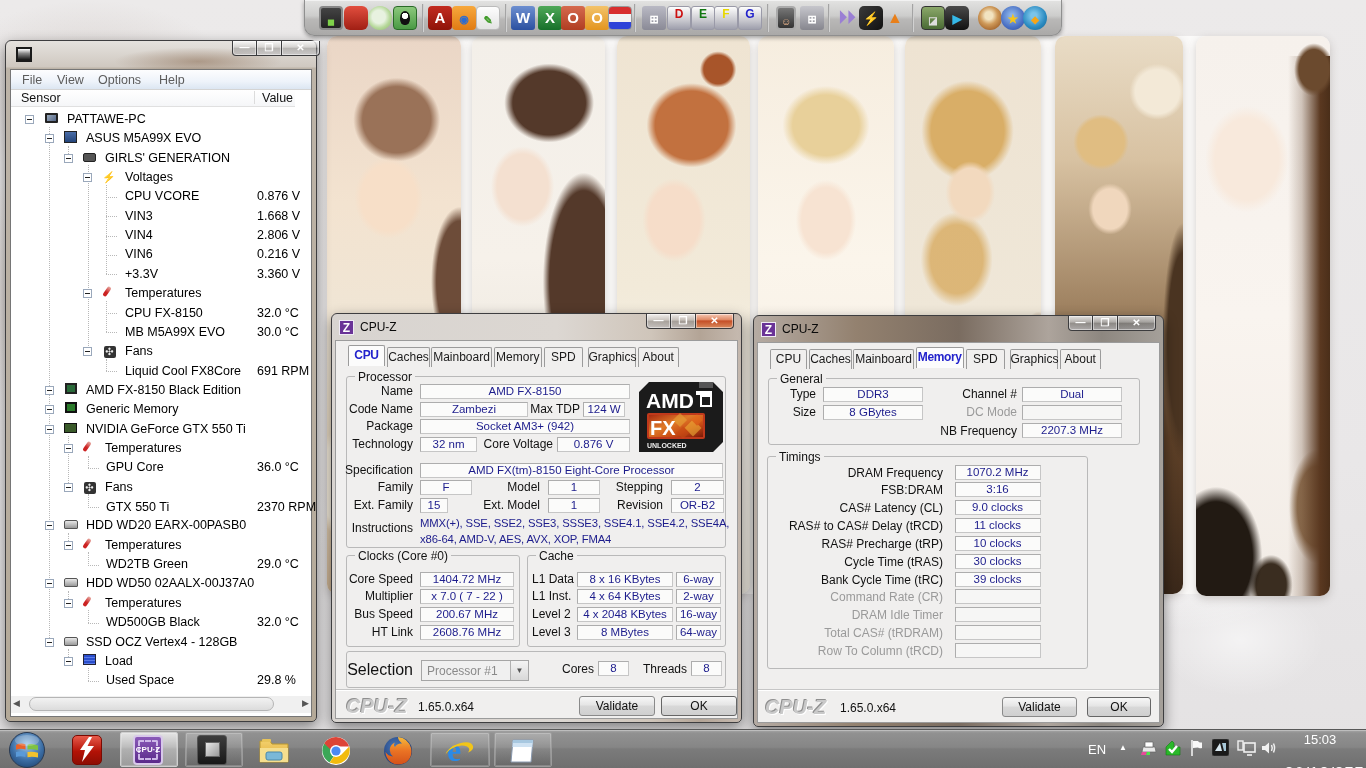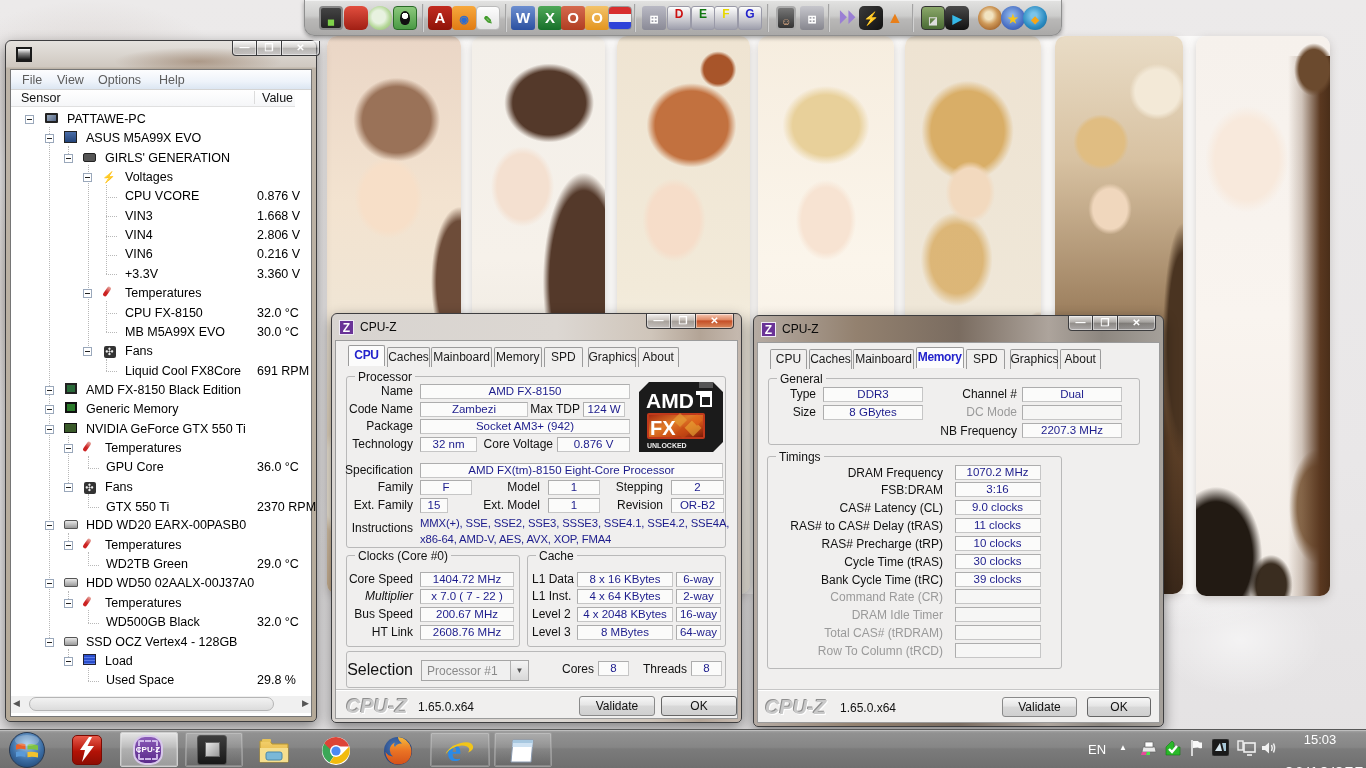--- a/index.html
+++ b/index.html
@@ -432,21 +432,21 @@
             <rect x="54" y="34" width="8" height="8" fill="#e86a1a" transform="rotate(45 58 38)"></rect>
           </g>
 <text x="11" y="53" font-family="Liberation Sans" font-size="20" font-weight="bold" fill="#fff">FX</text>
 <text x="8" y="66" font-family="Liberation Sans" font-size="7" font-weight="bold" fill="#eee">UNLOCKED</text>
 </svg></div>
       <div class="gbox" style="left:10px;top:214px;width:174px;height:92px;">
         <div class="glab">Clocks (Core #0)</div>
       </div>
       <div class="lab r" style="left:-5px;top:230.5px;width:82px;font-size:12px;">Core Speed</div>
       <div class="fld" style="left:84px;top:230.5px;width:94px;">1404.72 MHz</div>
-      <div class="lab r" style="left:-5px;top:248.39999999999998px;width:82px;font-size:12px;font-style:italic;">Multiplier</div>
+      <div class="lab r" style="left:-5px;top:248.39999999999998px;width:82px;font-size:12px;">Multiplier</div>
       <div class="fld" style="left:84px;top:248.39999999999998px;width:94px;">x 7.0 ( 7 - 22 )</div>
       <div class="lab r" style="left:-5px;top:266.29999999999995px;width:82px;font-size:12px;">Bus Speed</div>
       <div class="fld" style="left:84px;top:266.29999999999995px;width:94px;">200.67 MHz</div>
       <div class="lab r" style="left:-5px;top:284.20000000000005px;width:82px;font-size:12px;">HT Link</div>
       <div class="fld" style="left:84px;top:284.20000000000005px;width:94px;">2608.76 MHz</div>
       <div class="gbox" style="left:191px;top:214px;width:199px;height:92px;">
         <div class="glab">Cache</div>
       </div>
       <div class="lab" style="left:196px;top:230.5px;width:44px;font-size:12px;">L1 Data</div>
       <div class="fld" style="left:241px;top:230.5px;width:96px;">8 x 16 KBytes</div>
@@ -501,30 +501,30 @@
       <div class="lab r" style="left:20px;top:44px;width:38px;font-size:12px;">Type</div>
       <div class="fld" style="left:65px;top:43.5px;width:100px;">DDR3</div>
       <div class="lab r" style="left:183px;top:44px;width:76px;font-size:12px;">Channel #</div>
       <div class="fld" style="left:264px;top:43.5px;width:100px;">Dual</div>
       <div class="lab r" style="left:20px;top:62px;width:38px;font-size:12px;">Size</div>
       <div class="fld" style="left:65px;top:61.5px;width:100px;">8 GBytes</div>
       <div class="lab r g" style="left:183px;top:62px;width:76px;font-size:12px;">DC Mode</div>
       <div class="fld g" style="left:264px;top:61.5px;width:100px;"></div>
       <div class="lab r" style="left:155px;top:80.5px;width:104px;font-size:12px;">NB Frequency</div>
       <div class="fld" style="left:264px;top:80px;width:100px;">2207.3 MHz</div>
-      <div class="gbox" style="left:9px;top:112.5px;width:295px;height:213px;">
+      <div class="gbox" style="left:9px;top:112.5px;width:321px;height:213px;">
         <div class="glab">Timings</div>
       </div>
       <div class="lab r" style="left:15px;top:122.60000000000002px;width:170px;font-size:12px;">DRAM Frequency</div>
       <div class="fld" style="left:196.5px;top:121.60000000000002px;width:86px;">1070.2 MHz</div>
       <div class="lab r" style="left:15px;top:140.43px;width:170px;font-size:12px;">FSB:DRAM</div>
       <div class="fld" style="left:196.5px;top:139.43px;width:86px;">3:16</div>
       <div class="lab r" style="left:15px;top:158.26px;width:170px;font-size:12px;">CAS# Latency (CL)</div>
       <div class="fld" style="left:196.5px;top:157.26px;width:86px;">9.0 clocks</div>
-      <div class="lab r" style="left:15px;top:176.09000000000003px;width:170px;font-size:12px;">RAS# to CAS# Delay (tRAS)</div>
+      <div class="lab r" style="left:15px;top:176.09000000000003px;width:170px;font-size:12px;">RAS# to CAS# Delay (tRCD)</div>
       <div class="fld" style="left:196.5px;top:175.09000000000003px;width:86px;">11 clocks</div>
       <div class="lab r" style="left:15px;top:193.92000000000007px;width:170px;font-size:12px;">RAS# Precharge (tRP)</div>
       <div class="fld" style="left:196.5px;top:192.92000000000007px;width:86px;">10 clocks</div>
       <div class="lab r" style="left:15px;top:211.7500000000001px;width:170px;font-size:12px;">Cycle Time (tRAS)</div>
       <div class="fld" style="left:196.5px;top:210.7500000000001px;width:86px;">30 clocks</div>
       <div class="lab r" style="left:15px;top:229.58000000000015px;width:170px;font-size:12px;">Bank Cycle Time (tRC)</div>
       <div class="fld" style="left:196.5px;top:228.58000000000015px;width:86px;">39 clocks</div>
       <div class="lab r g" style="left:15px;top:247.4100000000002px;width:170px;font-size:12px;">Command Rate (CR)</div>
       <div class="fld g" style="left:196.5px;top:246.4100000000002px;width:86px;"></div>
       <div class="lab r g" style="left:15px;top:265.24000000000024px;width:170px;font-size:12px;">DRAM Idle Timer</div>
@@ -556,21 +556,21 @@
 <path d="M19.5 13.8 Q24.5 12 30 14.6 L30 19.3 Q24.5 17.6 19.5 18.6 Z" fill="#7ec242"></path>
 <path d="M8 21 Q12.5 19.4 17.5 20.8 L17.5 26 Q12.5 24.3 8 26 Z" fill="#5a9ad8"></path>
 <path d="M19.5 21 Q24.5 20 30 21.8 L30 26.6 Q24.5 25.2 19.5 26.2 Z" fill="#f2c22e"></path>
 </g>
 <ellipse cx="19" cy="9.5" rx="12" ry="5.5" fill="rgba(255,255,255,.22)"></ellipse>
 </svg></div>
     <div class="tbico" style="left:72px;background:linear-gradient(180deg,#e85a4a,#b31206 55%,#8e0e04);border-radius:5px;border:1px solid #7a0a02;"><svg width="28" height="28" viewBox="0 0 28 28">
         <path d="M16 1 L7 14 L12 14 L9 26 L21 10 L14.5 10 L19 1 Z" fill="#fff"></path>
       </svg></div>
     <div class="tbbtn" style="left:120px;width:58px;background:linear-gradient(180deg,rgba(255,255,255,.75),rgba(255,255,255,.4) 50%,rgba(220,220,220,.4));border-color:#cfcfcf;"></div>
-    <div class="tbico" style="left:133px;background:linear-gradient(180deg,#8a5ab8,#5a2a8a);border-radius:12px;border:2px solid #d8c8ea;">
+    <div class="tbico" style="left:133px;background:linear-gradient(180deg,#8a5ab8,#5a2a8a);border-radius:4px;border:2px solid #d8c8ea;">
 <div style="position:absolute;left:3px;top:3px;right:3px;bottom:3px;border:2px dashed #cdb8e8;border-radius:2px;"></div>
 <div style="position:absolute;left:0;right:0;top:8px;color:#fff;font-size:8px;font-weight:bold;text-align:center;">CPU·Z</div>
     </div>
     <div class="tbbtn" style="left:185px;width:58px;"></div>
     <div class="tbico" style="left:197px;background:linear-gradient(180deg,#3c3c3c,#181818);border-radius:3px;border:1px solid #555;">
       <div style="position:absolute;left:7px;top:6px;width:15px;height:15px;background:linear-gradient(135deg,#e8e8e8,#9a9a9a);border:1px solid #666;"></div>
     </div>
     <div class="tbico" style="left:258px;"><svg width="32" height="30" viewBox="0 0 32 30">
 <path d="M2 6 L12 6 L14 9 L30 9 L30 27 L2 27 Z" fill="url(#fg)" stroke="#b8962e" stroke-width="1"></path>
 <rect x="4" y="4" width="9" height="3" rx="1" fill="#e8c45a"></rect>

